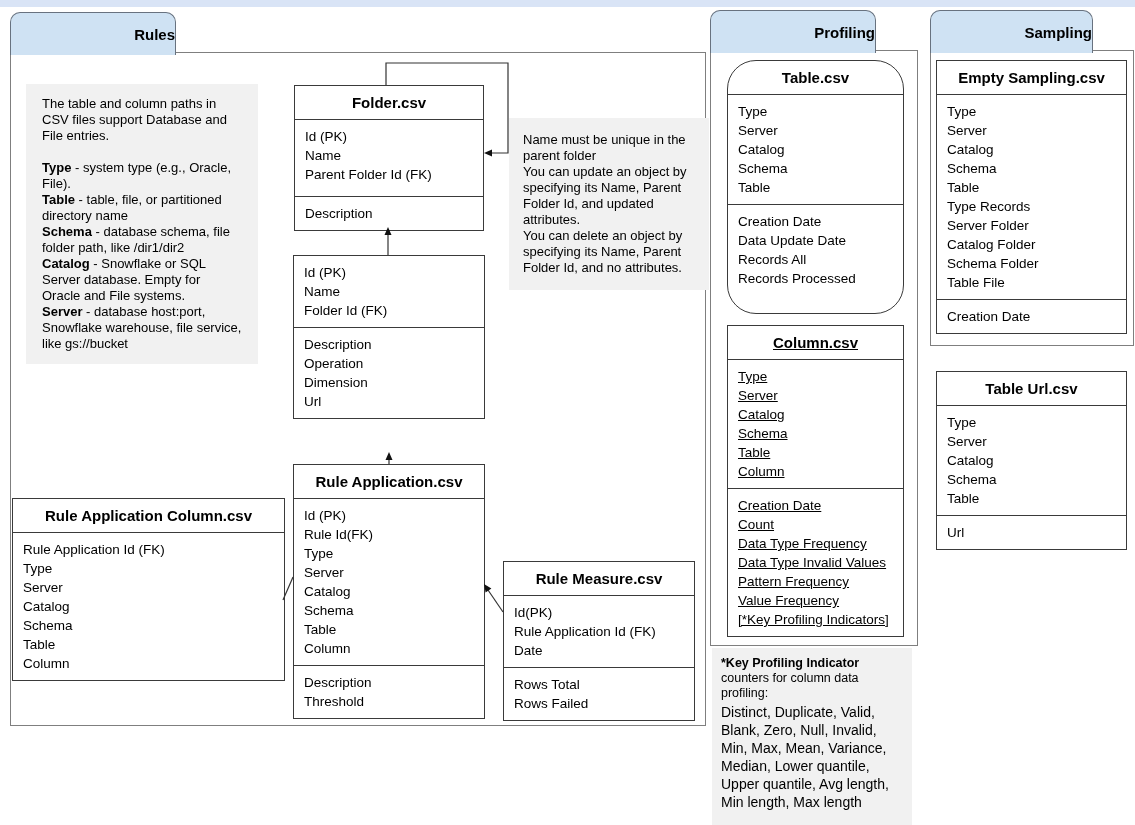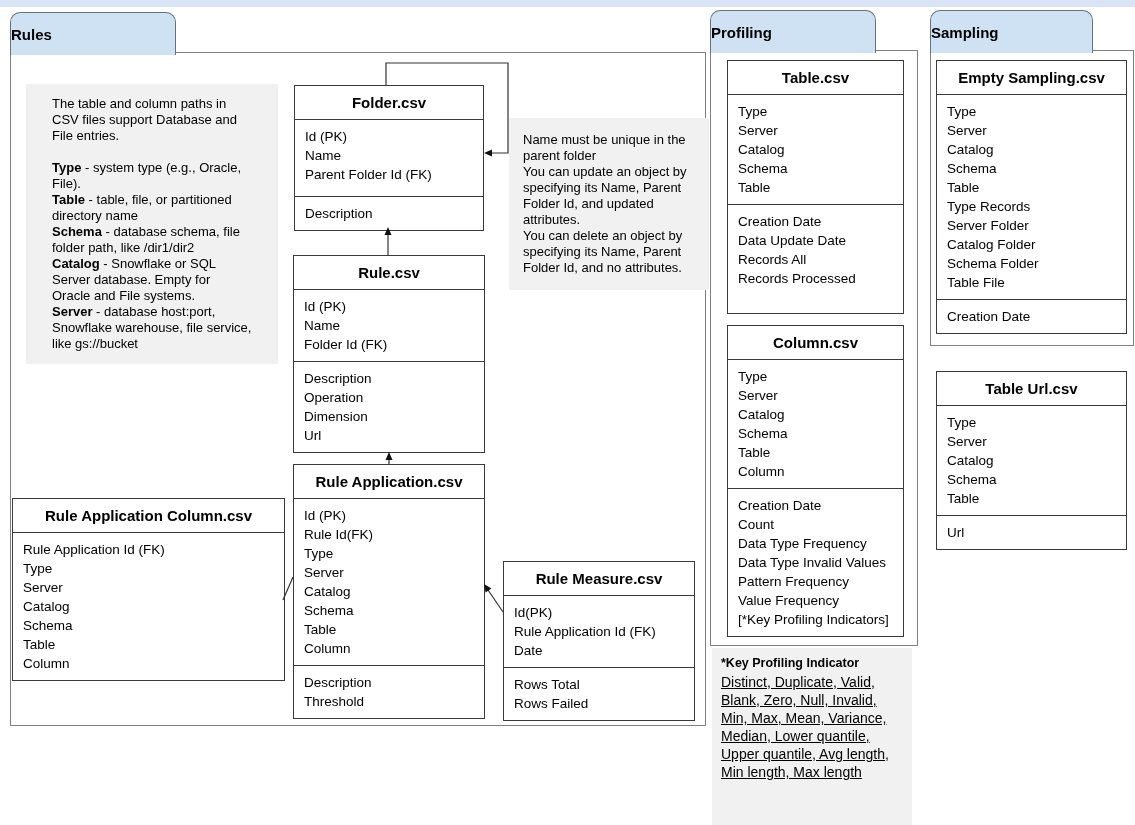--- a/index.html
+++ b/index.html
@@ -1,36 +1,36 @@
 <!DOCTYPE html>
 <html style="--tab-fill: #cfe2f3; --note-bg: #f1f1f1; --top-strip: #d9e4f6;"><head>
 <meta charset="utf-8">
 <style>
   html,body{margin:0;padding:0;background:#fff;}
   body{font-family:"Liberation Sans","DejaVu Sans",sans-serif;color:#000;}
   .canvas{position:relative;width:1135px;height:825px;overflow:hidden;background:#fff;}
   .topstrip{position:absolute;left:0;top:0;width:1135px;height:7px;background:var(--top-strip,#d9e4f6);}
   .tab{position:absolute;background:var(--tab-fill,#cfe2f3);border:1.4px solid #68727f;border-bottom:none;
-       border-radius:10px 10px 0 0;display:flex;align-items:center;justify-content:flex-start;
+       border-radius:10px 10px 0 0;display:flex;align-items:center;justify-content:flex-end;
        font-weight:bold;font-size:15px;z-index:3;}
   .group{position:absolute;border:1px solid #7f7f7f;background:#fff;z-index:1;}
   .entity{position:absolute;border:1px solid #3a3a3a;background:#fff;z-index:2;box-sizing:content-box;}
   .entity-title{font-size:15px;font-weight:bold;text-align:center;line-height:19px;padding:7px 4px;
        border-bottom:1px solid #3a3a3a;white-space:nowrap;}
   .entity-section{padding:7px 10px;font-size:13.5px;line-height:19px;}
   .entity-section + .entity-section{border-top:1px solid #3a3a3a;}
   .entity-section .li{white-space:nowrap;}
   .note{position:absolute;background:var(--note-bg,#f1f1f1);font-size:13px;line-height:16px;
-       padding:12px 26px;z-index:2;}
+       padding:12px 16px;z-index:2;}
   .note .intro{margin-bottom:16px;}
   .note .li{white-space:normal;}
   .prenote{white-space:pre-line;}
   .kpi-head{font-size:12.5px;line-height:15px;}
   .kpi-head b{display:block;}
-  .kpi-body{font-size:14px;line-height:18px;margin-top:2px;text-decoration:underline;}
+  .kpi-body{font-size:14px;line-height:18px;margin-top:2px;}
   svg.wires{position:absolute;left:0;top:0;z-index:4;pointer-events:none;}
 </style>
 </head>
 <body>
 
 <div class="canvas">
 
   <div class="topstrip"></div>
 
   <div class="group" style="left:10px;top:52px;width:694px;height:672px;"></div>
@@ -68,21 +68,20 @@
         <div class="li">Id (PK)</div>
         <div class="li">Name</div>
         <div class="li">Parent Folder Id (FK)</div>
       </div>
     <div class="entity-section">
         <div class="li">Description</div>
       </div>
   </div>
 
   <div class="entity" style="left:293px;top:255px;width:190px;">
-    <div class="entity-title">Rule.csv</div>
     <div class="entity-section">
         <div class="li">Id (PK)</div>
         <div class="li">Name</div>
         <div class="li">Folder Id (FK)</div>
       </div>
     <div class="entity-section">
         <div class="li">Description</div>
         <div class="li">Operation</div>
         <div class="li">Dimension</div>
         <div class="li">Url</div>
@@ -126,38 +125,38 @@
         <div class="li">Id(PK)</div>
         <div class="li">Rule Application Id (FK)</div>
         <div class="li">Date</div>
       </div>
     <div class="entity-section">
         <div class="li">Rows Total</div>
         <div class="li">Rows Failed</div>
       </div>
   </div>
 
-  <div class="entity" style="left:727px;top:60px;width:175px;">
+  <div class="entity" style="left:727px;top:60px;width:175px;border-radius:29px;">
     <div class="entity-title">Table.csv</div>
     <div class="entity-section">
         <div class="li">Type</div>
         <div class="li">Server</div>
         <div class="li">Catalog</div>
         <div class="li">Schema</div>
         <div class="li">Table</div>
       </div>
     <div class="entity-section" style="min-height:94px;">
         <div class="li">Creation Date</div>
         <div class="li">Data Update Date</div>
         <div class="li">Records All</div>
         <div class="li">Records Processed</div>
       </div>
   </div>
 
-  <div class="entity" style="left:727px;top:325px;width:175px;">
+  <div class="entity" style="left:727px;top:325px;width:175px;text-decoration:underline;">
     <div class="entity-title">Column.csv</div>
     <div class="entity-section">
         <div class="li">Type</div>
         <div class="li">Server</div>
         <div class="li">Catalog</div>
         <div class="li">Schema</div>
         <div class="li">Table</div>
         <div class="li">Column</div>
       </div>
     <div class="entity-section">
@@ -167,20 +166,21 @@
         <div class="li">Data Type Invalid Values</div>
         <div class="li">Pattern Frequency</div>
         <div class="li">Value Frequency</div>
         <div class="li">[*Key Profiling Indicators]</div>
       </div>
   </div>
 
   <div class="note" style="left:712px;top:648px;width:182px;height:169px;padding:8px 9px;">
     <div class="kpi-head">
       <b>*Key Profiling Indicator</b>
+      <span>counters for column data profiling:</span>
     </div>
     <div class="kpi-body">Distinct, Duplicate, Valid, Blank, Zero, Null, Invalid, Min, Max, Mean, Variance, Median, Lower quantile, Upper quantile, Avg length, Min length, Max length</div>
   </div>
 
   <div class="entity" style="left:936px;top:60px;width:189px;">
     <div class="entity-title">Empty Sampling.csv</div>
     <div class="entity-section">
         <div class="li">Type</div>
         <div class="li">Server</div>
         <div class="li">Catalog</div>

